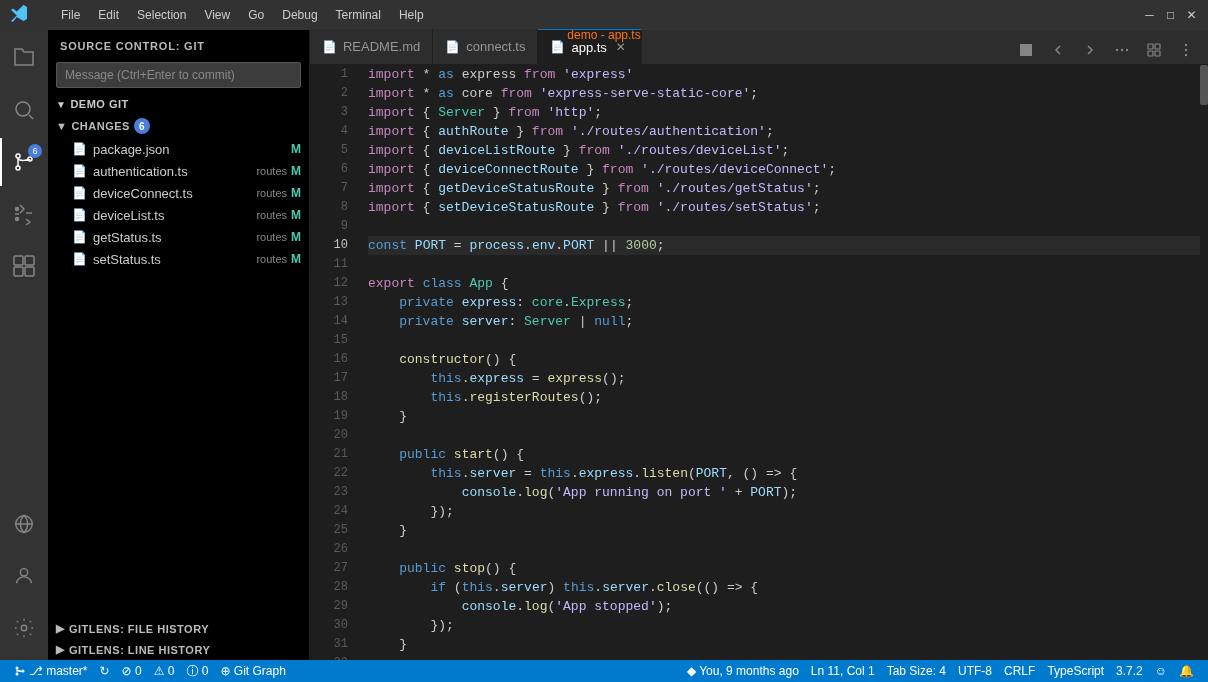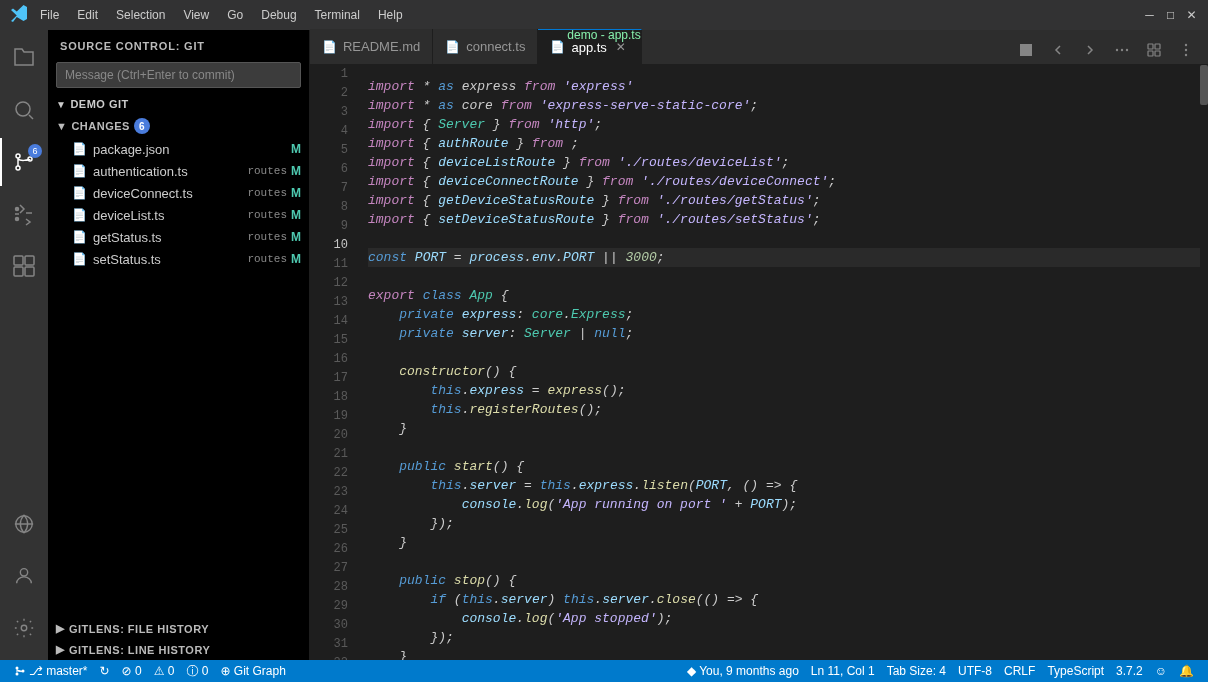--- a/index.html
+++ b/index.html
@@ -19,39 +19,39 @@
       background: #323233;
       display: flex;
       align-items: center;
       justify-content: space-between;
       padding: 0 10px;
       user-select: none;
     }
     .title-bar-left {
       display: flex;
       align-items: center;
-      gap: 4px;
+      gap: 25px;
     }
     .title-bar-logo {
       color: #4fc3f7;
       font-size: 16px;
     }
     .title-bar-menus {
       display: flex;
       gap: 2px;
     }
     .title-bar-menu-item {
       padding: 2px 8px;
       font-size: 12px;
       color: #cccccc;
       cursor: pointer;
     }
     .title-bar-center {
       font-size: 12px;
-      color: #86efac;
+      color: #f97316;
       position: absolute;
       left: 50%;
       transform: translateX(-50%);
       margin-top: 40px;
     }
     .title-bar-right {
       display: flex;
       gap: 8px;
     }
     .title-bar-btn {
@@ -223,21 +223,20 @@
     }
     .file-name {
       flex: 1;
       font-size: 13px;
       color: #cccccc;
     }
     .file-path {
       font-size: 11px;
       color: #888;
       margin-left: 0;
-      font-family: Liberation Mono, monospace;
     }
     .file-status {
       font-size: 12px;
       color: #4ec9b0;
       margin-left: 4px;
       font-weight: bold;
     }
 
     
     .gitlens-section {
@@ -344,22 +343,21 @@
       justify-content: flex-end;
       font-size: 12px;
     }
     .line-number.active {
       color: #c6c6c6;
     }
     .code-content {
       flex: 1;
       padding-left: 8px;
       overflow: hidden;
-      padding-top: 12px;
-      font-style: italic;
+      padding-top: 0;
     }
     .code-line {
       height: 19px;
       white-space: pre;
       display: flex;
       align-items: center;
     }
     
     .minimap {
       width: 8px;
@@ -658,21 +656,21 @@
 
       </div>
       <div class="code-content">
 
         <div class="code-line"><span class="kw2">import</span><span class="plain"> * </span><span class="kw">as</span><span class="plain"> express </span><span class="kw2">from</span><span class="plain"> </span><span class="str">'express'</span></div>
 
         <div class="code-line"><span class="kw2">import</span><span class="plain"> * </span><span class="kw">as</span><span class="plain"> core </span><span class="kw2">from</span><span class="plain"> </span><span class="str">'express-serve-static-core'</span><span class="plain">;</span></div>
 
         <div class="code-line"><span class="kw2">import</span><span class="plain"> { </span><span class="cls">Server</span><span class="plain"> } </span><span class="kw2">from</span><span class="plain"> </span><span class="str">'http'</span><span class="plain">;</span></div>
 
-        <div class="code-line"><span class="kw2">import</span><span class="plain"> { </span><span class="var">authRoute</span><span class="plain"> } </span><span class="kw2">from</span><span class="plain"> </span><span class="plain">;</span></div>
+        <div class="code-line"><span class="kw2">import</span><span class="plain"> { </span><span class="var">authRoute</span><span class="plain"> } </span><span class="kw2">from</span><span class="plain"> </span><span class="str">'./routes/authentication'</span><span class="plain">;</span></div>
 
         <div class="code-line"><span class="kw2">import</span><span class="plain"> { </span><span class="var">deviceListRoute</span><span class="plain"> } </span><span class="kw2">from</span><span class="plain"> </span><span class="str">'./routes/deviceList'</span><span class="plain">;</span></div>
 
         <div class="code-line"><span class="kw2">import</span><span class="plain"> { </span><span class="var">deviceConnectRoute</span><span class="plain"> } </span><span class="kw2">from</span><span class="plain"> </span><span class="str">'./routes/deviceConnect'</span><span class="plain">;</span></div>
 
         <div class="code-line"><span class="kw2">import</span><span class="plain"> { </span><span class="var">getDeviceStatusRoute</span><span class="plain"> } </span><span class="kw2">from</span><span class="plain"> </span><span class="str">'./routes/getStatus'</span><span class="plain">;</span></div>
 
         <div class="code-line"><span class="kw2">import</span><span class="plain"> { </span><span class="var">setDeviceStatusRoute</span><span class="plain"> } </span><span class="kw2">from</span><span class="plain"> </span><span class="str">'./routes/setStatus'</span><span class="plain">;</span></div>
 
         <div class="code-line"></div>

